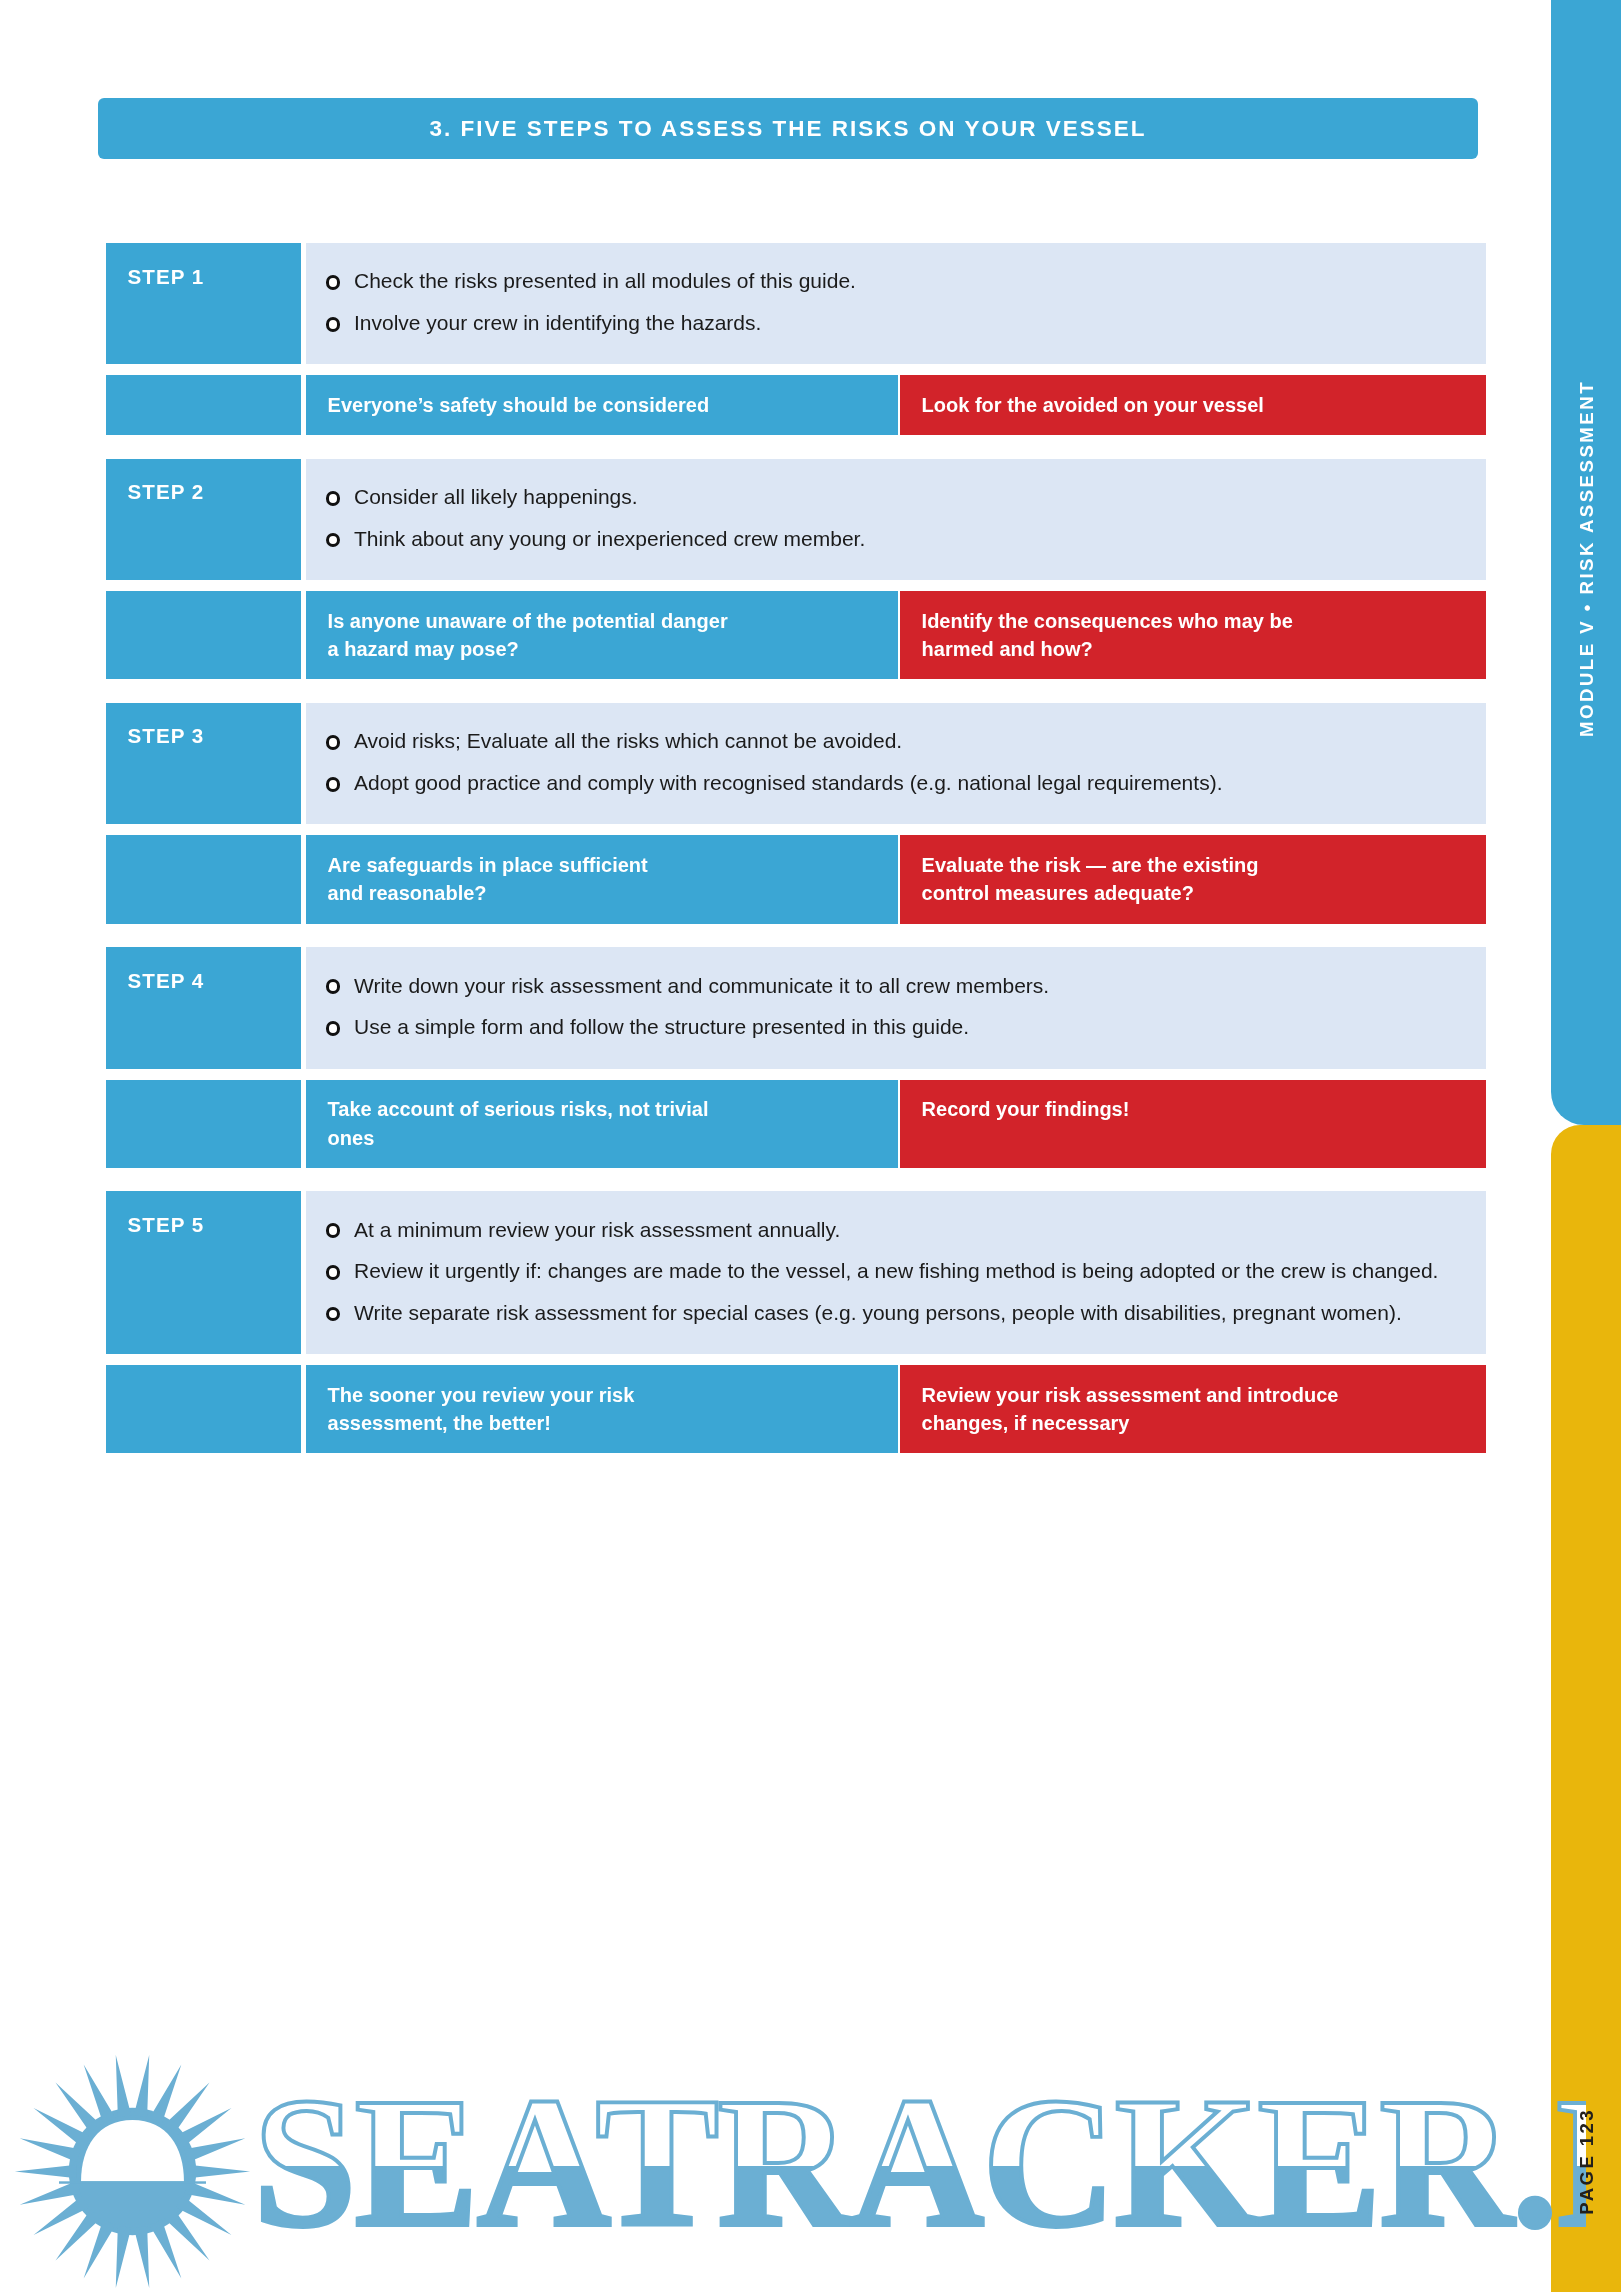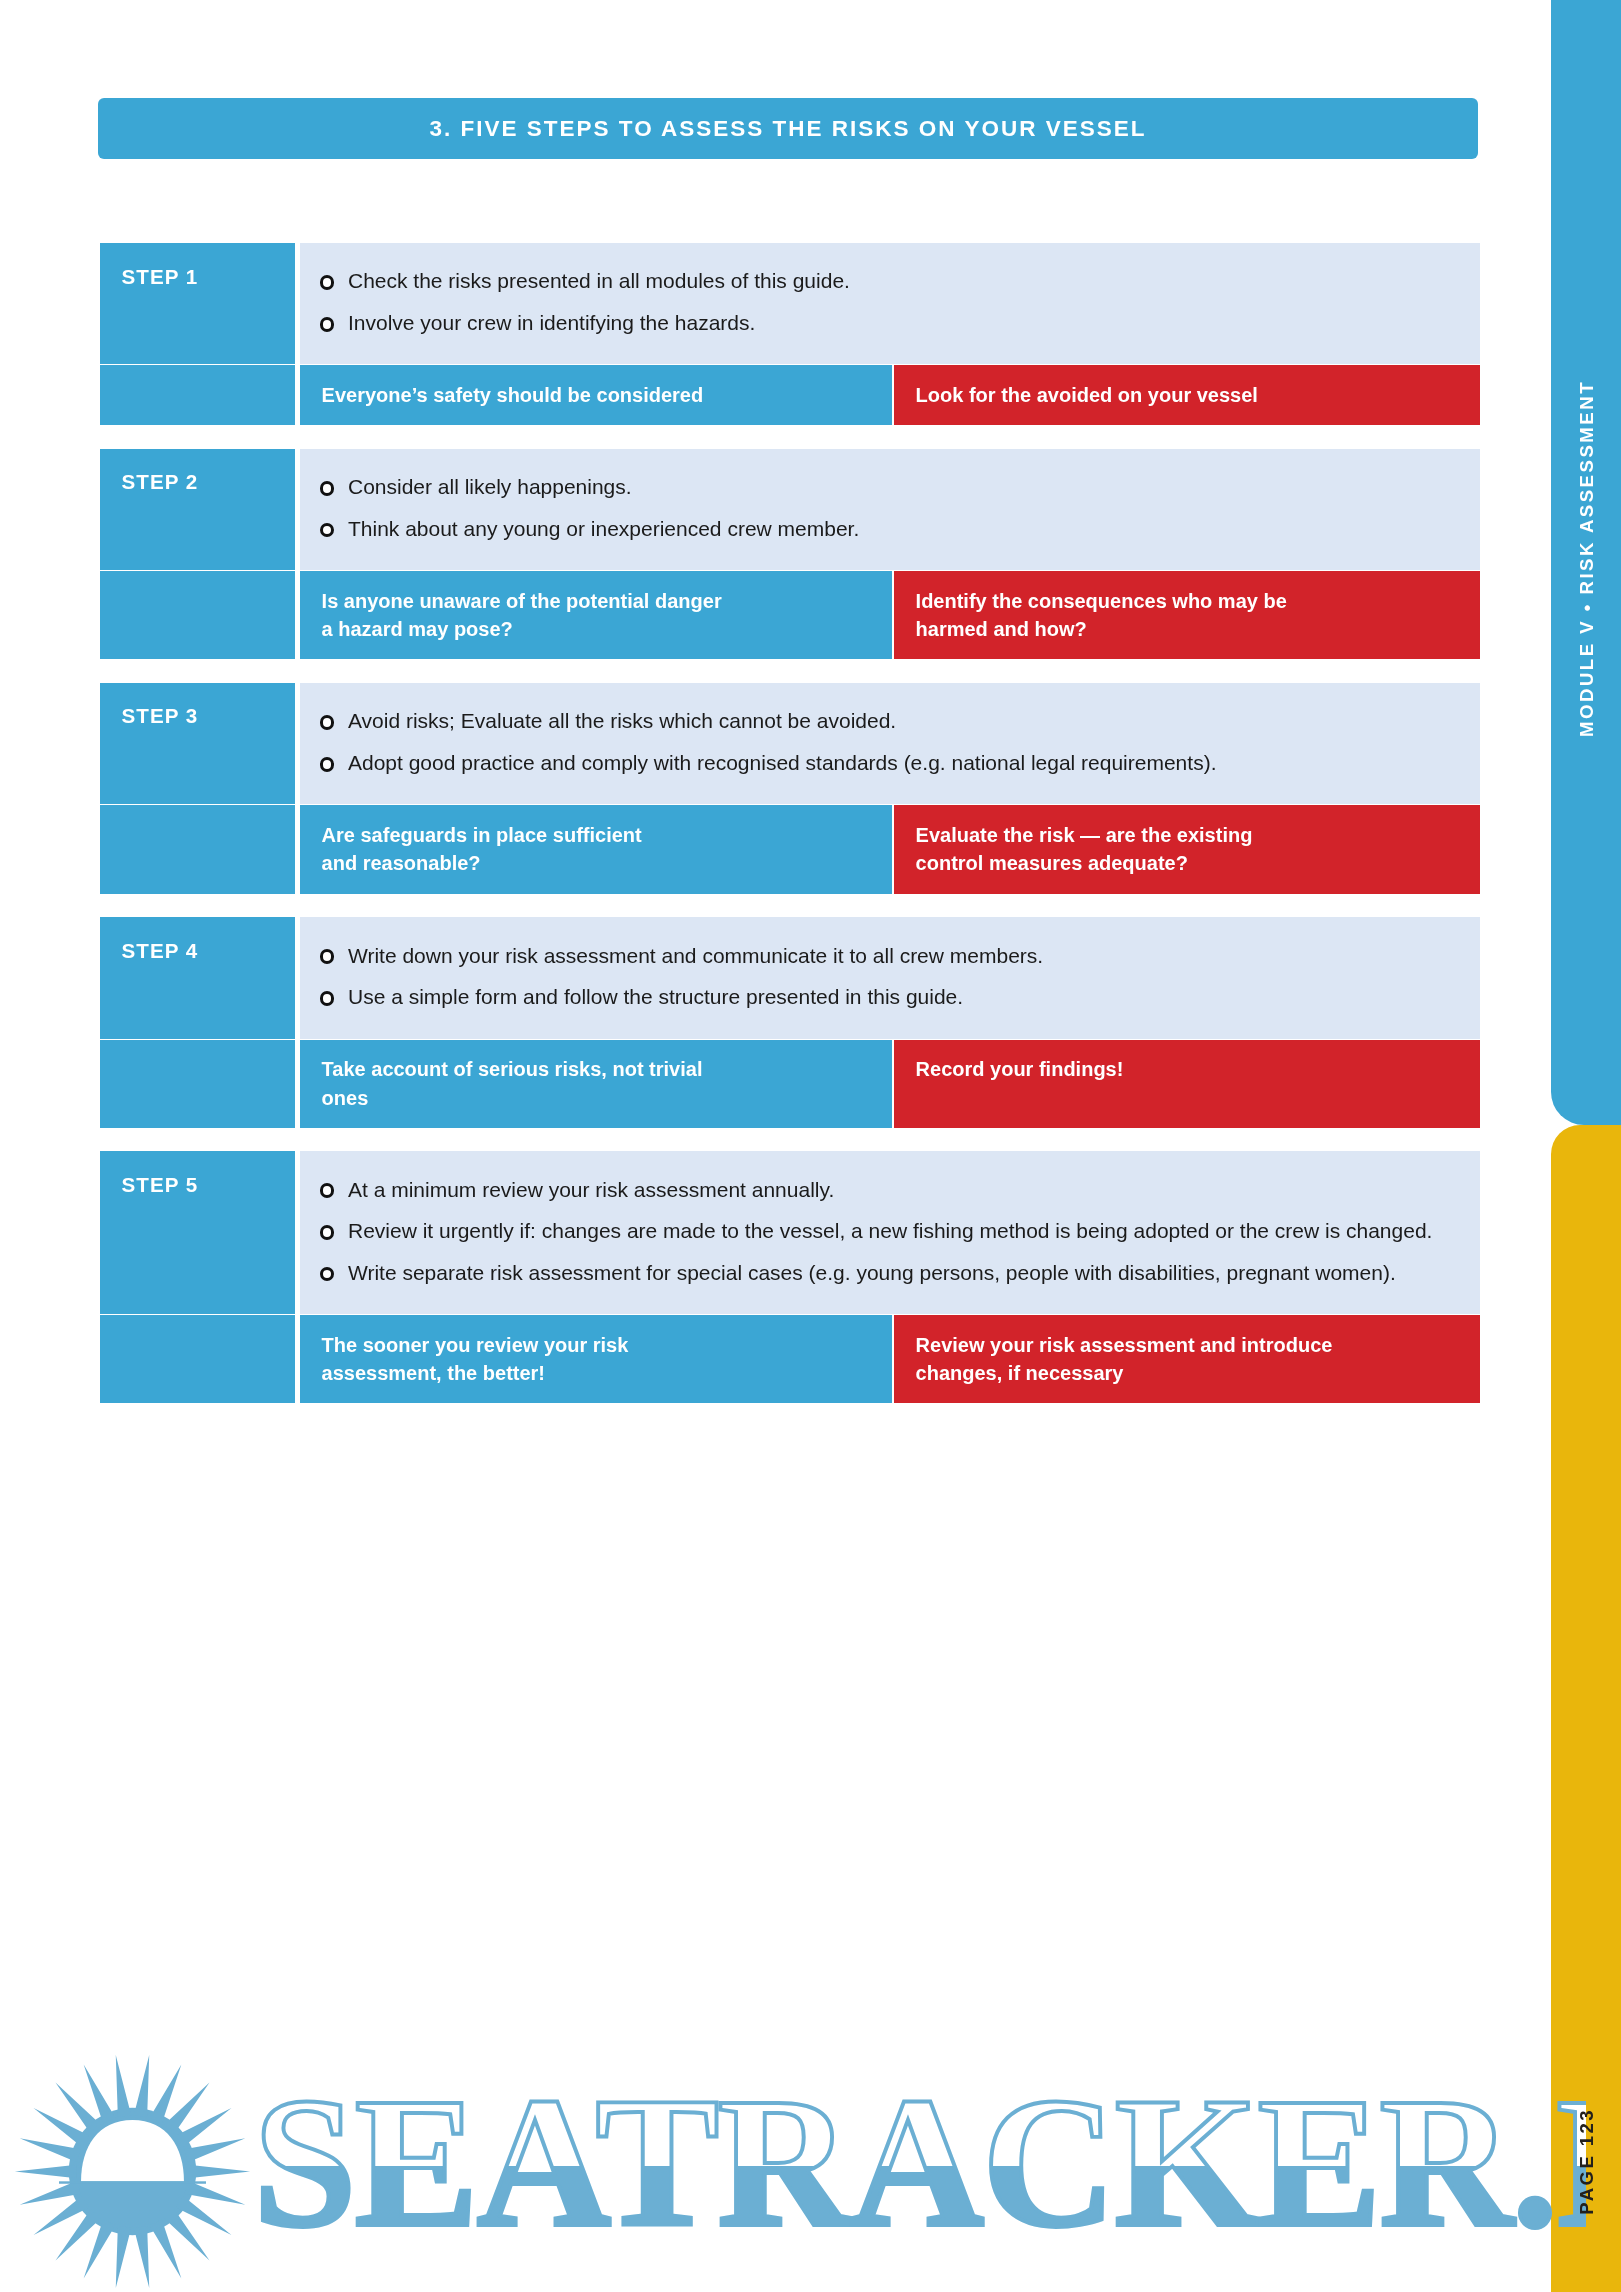--- a/index.html
+++ b/index.html
@@ -104,21 +104,21 @@
     font-size: 22.5px;
     font-weight: bold;
     letter-spacing: 2px;
     text-transform: uppercase;
     white-space: nowrap;
   }
 
   
   #steps {
     position: absolute;
-    left: 100px;
+    left: 106px;
     top: 243px;
     width: 1380px;
   }
   .step-block {
     margin-bottom: 23.5px;
   }
   .step-body-row {
     display: flex;
     align-items: stretch;
   }
@@ -158,21 +158,21 @@
     margin: 7.8px 13.7px 0 0;
     box-sizing: border-box;
   }
   .bullet-text {
     flex: 1 1 auto;
   }
 
   .step-footer-row {
     display: flex;
     align-items: stretch;
-    margin-top: 1px;
+    margin-top: 11px;
   }
   .footer-spacer {
     width: 195px;
     flex: 0 0 195px;
     background: #3BA6D4;
   }
   .footer-blue {
     flex: 0 0 597px;
     width: 597px;
     background: #3BA6D4;

